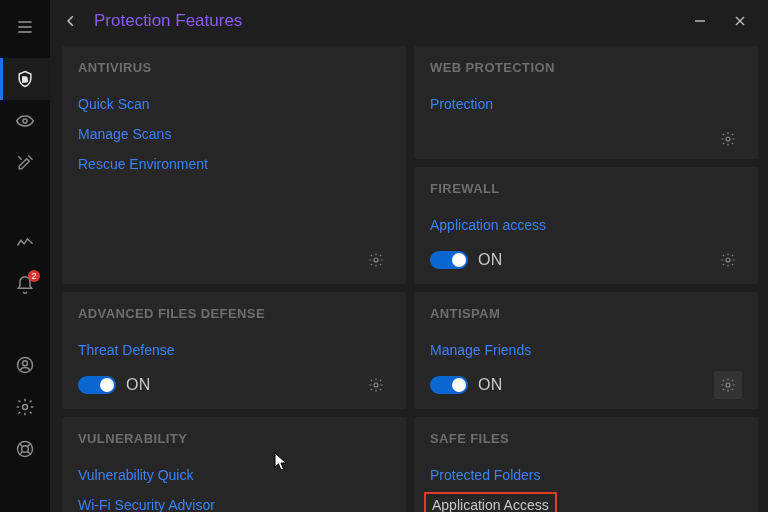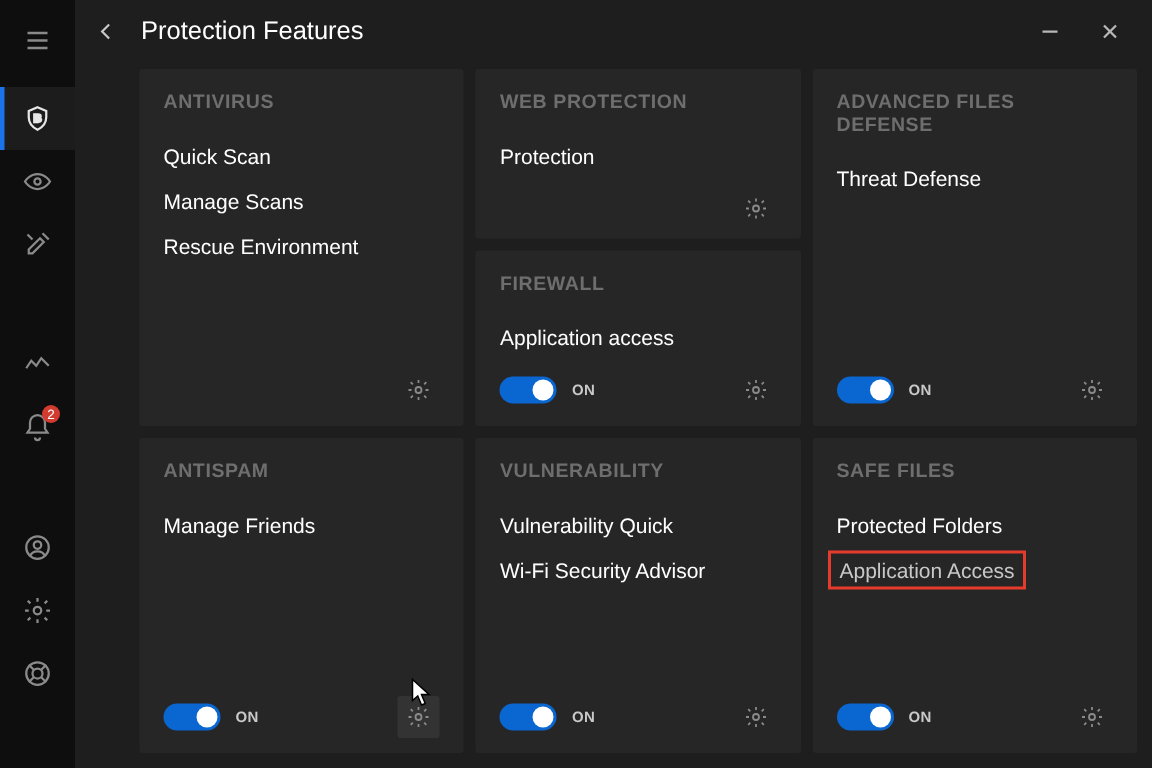--- a/index.html
+++ b/index.html
@@ -15,42 +15,42 @@
   .sidebar .spacer-lg { height: 38px; }
   .sidebar .spacer-sm { height: 10px; }
   .sidebar svg { width: 20px; height: 20px; }
   .side-badge { position: absolute; top: 6px; right: 10px; background: #d23b2f; color: #fff; font-size: 9px; line-height: 12px; min-width: 12px; text-align: center; border-radius: 6px; padding: 0 2px; }
 
   
   .main { flex: 1; background: #1e1e1e; display: flex; flex-direction: column; }
 
   .titlebar { height: 42px; display: flex; align-items: center; padding: 0 8px; }
   .back-btn { width: 26px; height: 26px; display: flex; align-items: center; justify-content: center; color: #c9c9c9; cursor: pointer; }
-  .page-title { margin-left: 10px; font-size: 17px; font-weight: 400; color: #ffffff; }
+  .page-title { margin-left: 10px; font-size: 17px; font-weight: 400; color: #8b5cf6; }
   .title-spacer { flex: 1; }
   .winbtn { width: 40px; height: 26px; display: flex; align-items: center; justify-content: center; color: #b8b8b8; cursor: pointer; }
 
-  .grid { flex: 1; padding: 4px 10px 10px 12px; display: grid; grid-template-columns: 1fr 1fr 1fr; grid-template-rows: 1fr 1fr; gap: 8px; overflow: hidden; margin-left: 31px; }
+  .grid { flex: 1; padding: 4px 10px 10px 12px; display: grid; grid-template-columns: 1fr 1fr; grid-template-rows: 1fr 1fr; gap: 8px; overflow: hidden; }
 
   .col { display: flex; flex-direction: column; gap: 8px; }
   .card { background: #262626; border-radius: 2px; display: flex; flex-direction: column; padding: 14px 16px 10px 16px; position: relative; }
   .card.flex1 { flex: 1; }
   .card-title { color: #6e6e6e; font-size: 13px; font-weight: 700; letter-spacing: 0.4px; margin-bottom: 14px; }
-  .card-link { color: #ffffff; font-size: 14px; padding: 7px 0; cursor: pointer; }
+  .card-link { color: #3b82f6; font-size: 14px; padding: 7px 0; cursor: pointer; }
   .card-link.highlight { border: 2px solid #e43b2d; padding: 3px 6px; margin: 2px -6px; display: inline-block; color: #c8c8c8; }
 
   .card-footer { margin-top: auto; height: 34px; display: flex; align-items: center; justify-content: space-between; padding-top: 6px; }
   .gear-slot { width: 28px; height: 28px; display: flex; align-items: center; justify-content: center; cursor: pointer; color: #8a8a8a; }
   .gear-slot.boxed { background: #333; border-radius: 2px; }
   .footer-right { margin-left: auto; }
 
   .toggle { display: flex; align-items: center; gap: 10px; }
   .switch { width: 38px; height: 18px; border-radius: 9px; background: #0a67d1; position: relative; cursor: pointer; }
   .switch .knob { width: 14px; height: 14px; border-radius: 50%; background: #fff; position: absolute; top: 2px; left: 22px; }
-  .switch-label { color: #c9c9c9; font-size: 10px; letter-spacing: 0.3px; font-weight: bold; }
+  .switch-label { color: #c9c9c9; font-size: 16px; letter-spacing: 0.3px; }
 
   .cursor { position: absolute; width: 16px; height: 20px; pointer-events: none; left: 274px; top: 452px; z-index: 50; }
 </style>
 </head>
 <body>
 
 <div class="app">
 
   <div class="sidebar">
     <div class="side-item">

